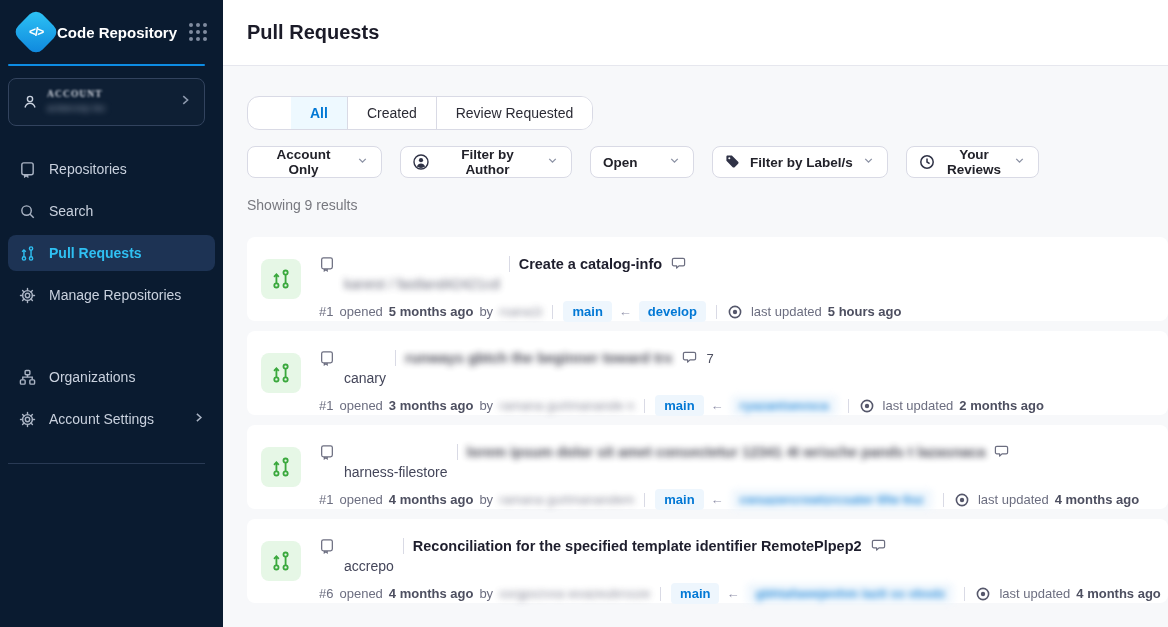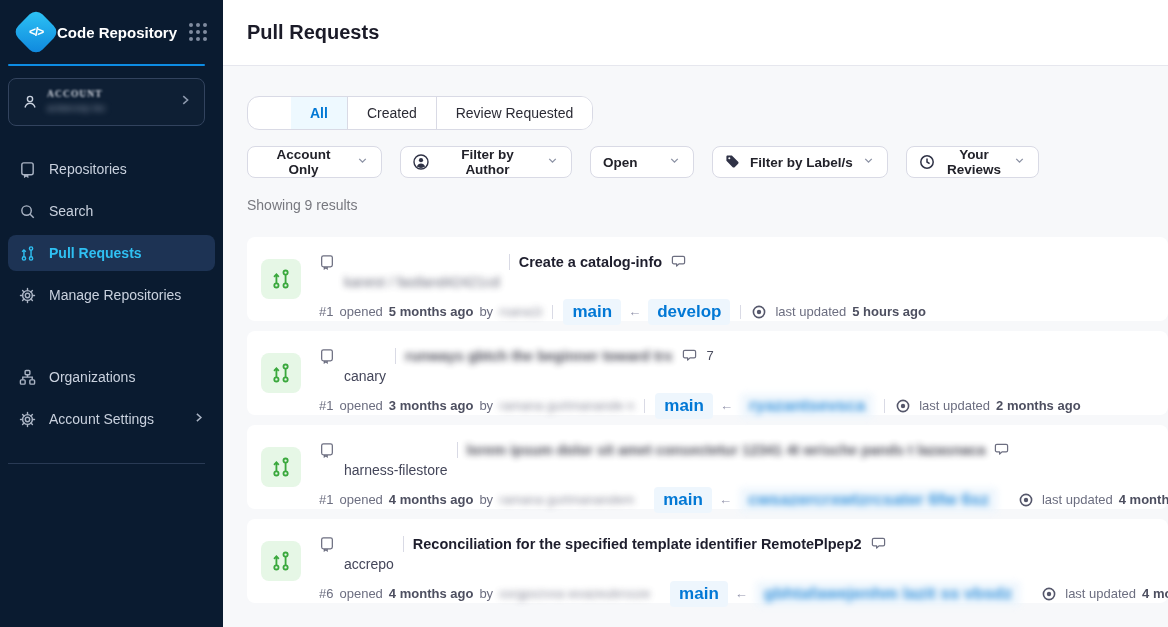--- a/index.html
+++ b/index.html
@@ -62,21 +62,21 @@
       align-items:center; justify-content:center; margin-right:18px; }
   .pr-body { display:flex; flex-direction:column; gap:9px; min-width:0; }
   .pr-line1 { display:flex; align-items:center; gap:9px; white-space:nowrap; }
   .repo-name { font-size:14px; color:#44465a; font-weight:500;margin-top:40px; }
   .vdiv { width:1px; height:16px; background:#d9dae5; }
   .vdiv2 { width:1px; height:14px; background:#d9dae5; margin:0 4px; }
   .pr-title { font-size:14.5px; font-weight:700; color:#1e1e2d; cursor:pointer; }
   .comment-count { font-size:13px; color:#4d4f60; }
   .pr-line2 { display:flex; align-items:center; gap:6px; font-size:13px; color:#6c6e80; white-space:nowrap; }
   .strong-time { font-weight:700; color:#4d4f60; }
-  .branch-badge { background:#eef6fd; color:#0278d5; font-weight:600; font-size:17px; padding:3px 9px; border-radius:4px; cursor:pointer; }
+  .branch-badge { background:#eef6fd; color:#0278d5; font-weight:600; font-size:13px; padding:3px 9px; border-radius:4px; cursor:pointer; }
   .arrow { color:#9293ab; font-size:13px; padding:0 1px; }
   .updated-label { color:#6c6e80; margin-left:2px; }
   .redact { filter:blur(3px); opacity:.8; }
   .icon16 { width:16px; height:16px; display:inline-flex; }
 </style>
 </head>
 <body>
 
 <aside class="sidebar">
   <div class="logo-row">

